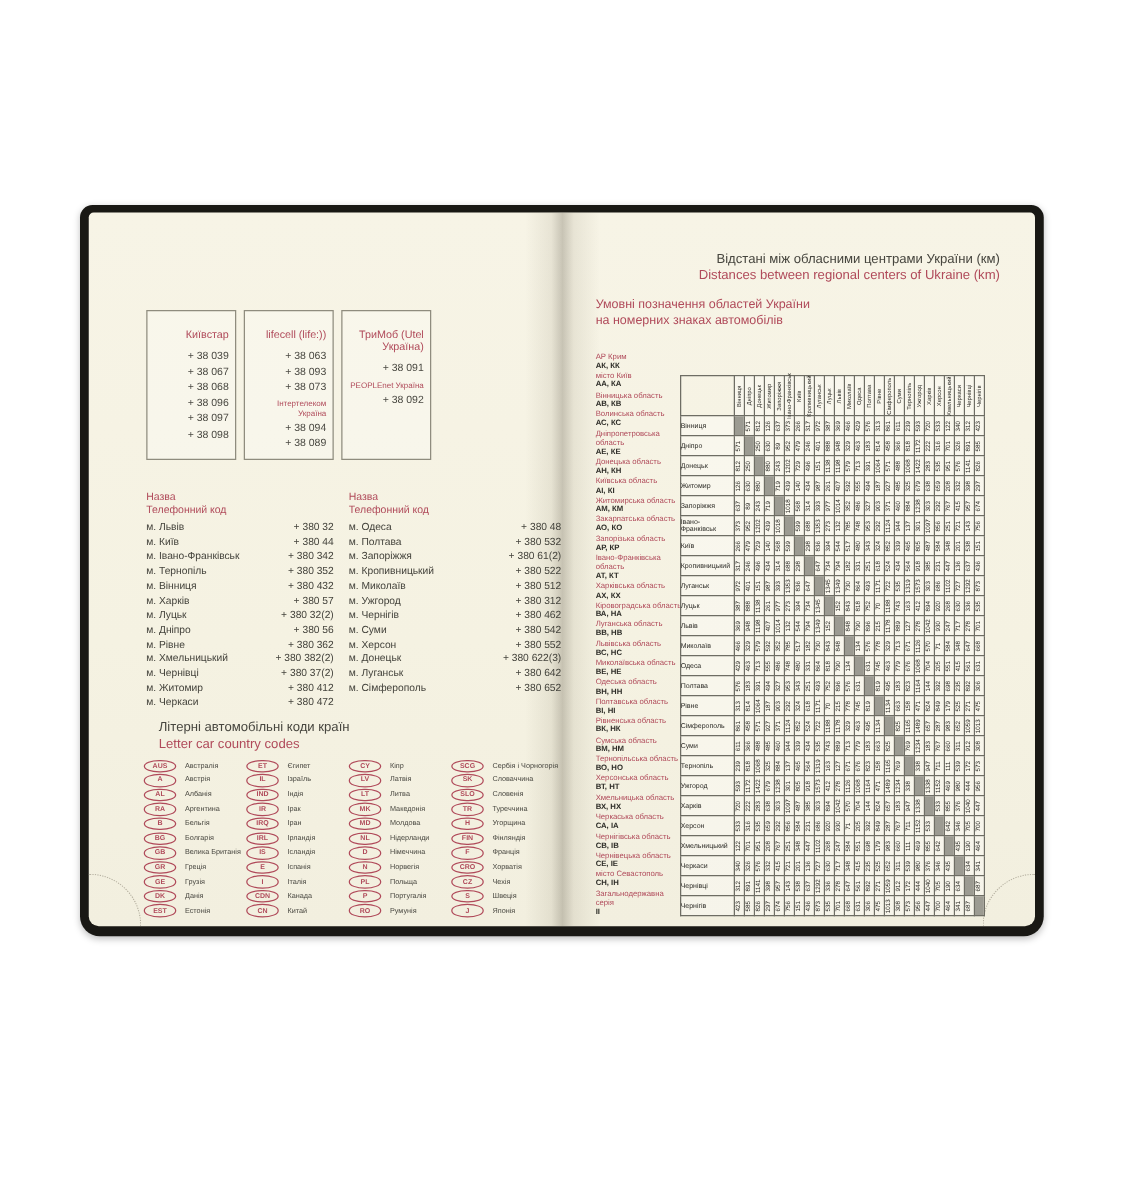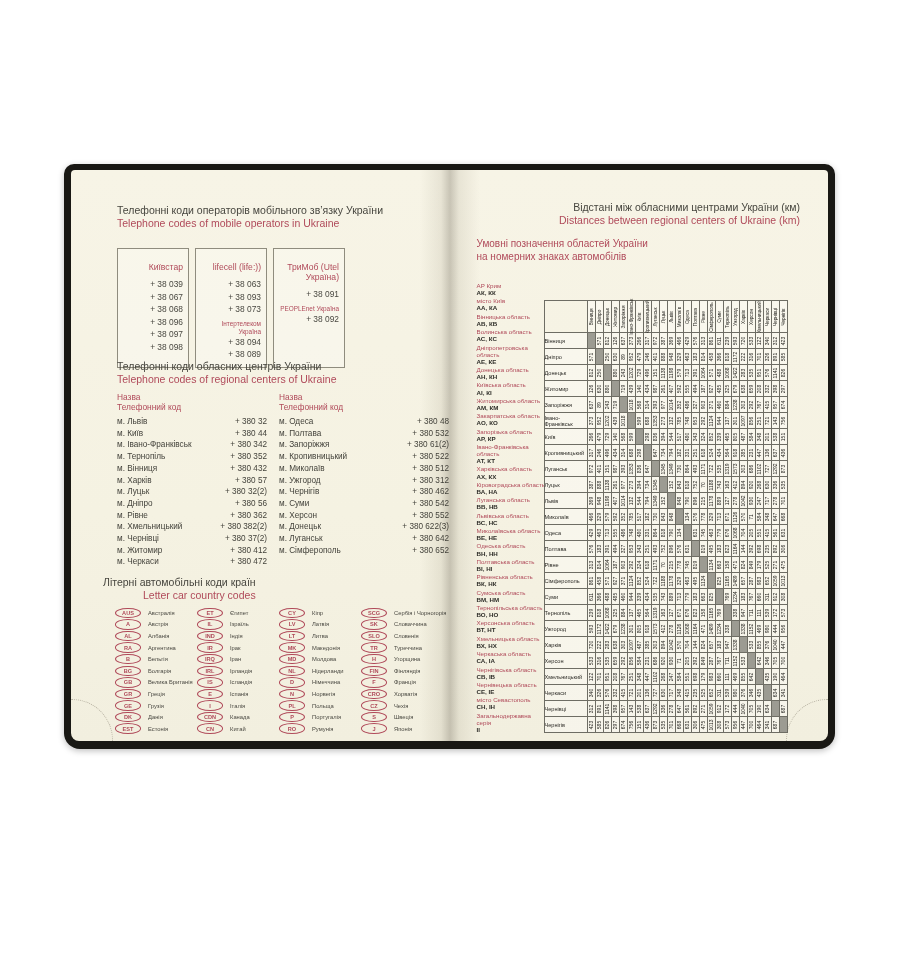--- a/index.html
+++ b/index.html
@@ -59,24 +59,20 @@
 </head>
 <body>
 
 <div class="spread">
   <div class="pages">
     <div class="gutter"></div>
     <div class="corner-arc arc-bl"></div>
     <div class="corner-arc arc-br"></div>
 
     <div class="page page-left">
-      <div class="sec-title" style="left:46px;top:34px;">
-        <div class="t-uk">Телефонні коди операторів мобільного зв’язку України</div>
-        <div class="t-en">Telephone codes of mobile operators in Ukraine</div>
-      </div>
 
       <div class="op-boxes" id="operator-boxes">
           <div class="op-box">
             <div class="op-name">Київстар</div>
             <div class="op-code">+ 38 039</div>
             <div class="op-code">+ 38 067</div>
             <div class="op-code">+ 38 068</div>
             <div class="op-code">+ 38 096</div>
             <div class="op-code">+ 38 097</div>
             <div class="op-code">+ 38 098</div>
@@ -91,24 +87,20 @@
             <div class="op-code">+ 38 089</div>
           </div>
           <div class="op-box">
             <div class="op-name">ТриМоб (Utel Україна)</div>
             <div class="op-code">+ 38 091</div>
             <div class="op-extra">PEOPLEnet Україна</div>
             <div class="op-code">+ 38 092</div>
           </div>
         </div>
 
-      <div class="sec-title" style="left:46px;top:190px;">
-        <div class="t-uk">Телефонні коди обласних центрів України</div>
-        <div class="t-en">Telephone codes of regional centers of Ukraine</div>
-      </div>
 
       <div class="ph-cols">
         <div class="ph-col1">
           <div class="ph-head">
             <span>Назва</span>
             <span>Телефонний код</span>
           </div>
           <div id="ph-rows-left">
               <div class="ph-row">
                 <span class="name">м. Львів</span>
@@ -215,21 +207,21 @@
                 <span class="code">+ 380 642</span>
               </div>
               <div class="ph-row">
                 <span class="name">м. Сімферополь</span>
                 <span class="code">+ 380 652</span>
               </div>
             </div>
         </div>
       </div>
 
-      <div class="sec-title" style="left:32px;top:406px;text-align:right;">
+      <div class="sec-title" style="left:56px;top:406px;">
         <div class="t-uk">Літерні автомобільні коди країн</div>
         <div class="t-en">Letter car country codes</div>
       </div>
 
       <div class="cc-grid" id="country-columns">
           <div class="cc-col">
             <div class="cc-item">
               <span class="cc-oval">AUS</span>
               <span class="cc-name">Австралія</span>
             </div>

